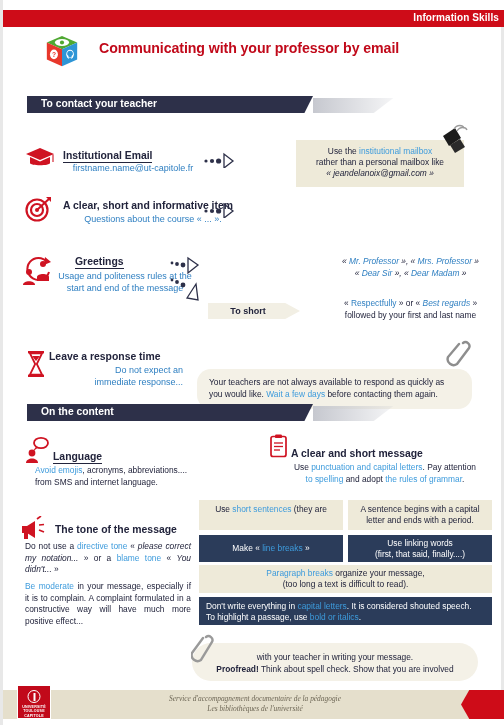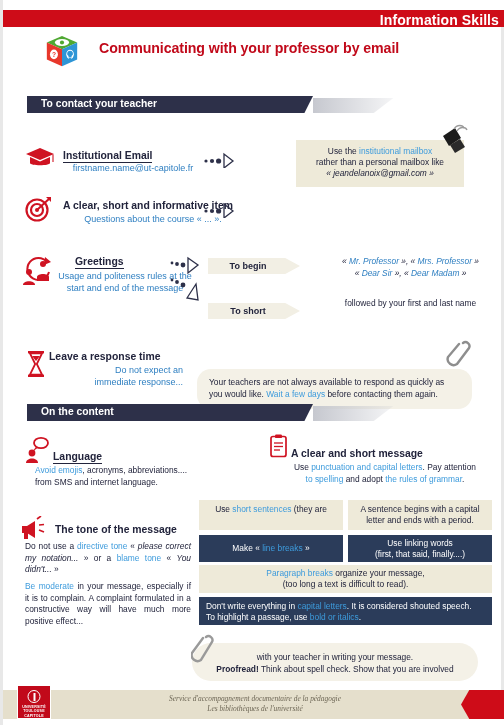--- a/index.html
+++ b/index.html
@@ -18,21 +18,21 @@
   }
   .top-strip { position:absolute; top:0; left:0; width:504px; height:10px; background:#ffffff; }
 
   
   .redbar {
     position: absolute; top: 10px; left: 0; width: 504px; height: 17px;
     background: #ce0c18;
   }
   .redbar-label {
     position: absolute; right: 8px; top: 2px;
-    color: #ffffff; font-size: 14px; font-weight: bold;
+    color: #ffffff; font-size: 10px; font-weight: bold;
     letter-spacing: .1px; white-space: nowrap;
   }
 
   
   .title-row { position: absolute; top: 30px; left: 0; width: 504px; height: 42px; }
   .cube { position: absolute; left: 40px; top: 4px; width: 38px; height: 36px; }
   .main-title {
     position: absolute; left: 96px; top: 10px;
     color: #c1091a; font-size: 14.2px; font-weight: bold;
     letter-spacing: -.1px; white-space: nowrap;
@@ -235,37 +235,37 @@
         <circle cx="8" cy="8" r="1.9" fill="#2d3049"></circle>
       <circle cx="14" cy="9" r="2.4" fill="#2d3049"></circle>
       <path d="M19 2 L19 17 L29 9 Z" fill="none" stroke="#2d3049" stroke-width="1.3"></path>
       <circle cx="3" cy="24" r="1.4" fill="#2d3049"></circle>
         <circle cx="8" cy="26" r="1.9" fill="#2d3049"></circle>
       <circle cx="14" cy="29" r="2.4" fill="#2d3049"></circle>
       <path d="M18 42 L27 28 L29 44 Z" fill="none" stroke="#2d3049" stroke-width="1.3"></path>
     </svg>
   </div>
 
-  <div class="tab" style="left:205px;top:258px;">
-    <span>To begin</span>
-  </div>
   <div class="tab" style="left:205px;top:303px;">
     <span>To short</span>
   </div>
 
   <div style="position:absolute;left:315px;top:256px;width:185px;text-align:center;font-size:8.4px;line-height:11.5px;">
     <div class="it">
       <span class="dark">« </span><span class="blue-t2">Mr. Professor</span><span class="dark"> », « </span><span class="blue-t2">Mrs. Professor</span><span class="dark"> »</span>
     </div>
     <div class="it">
       <span class="dark">« </span><span class="blue-t2">Dear Sir</span><span class="dark"> »,  « </span><span class="blue-t2">Dear Madam</span><span class="dark"> »</span>
     </div>
   </div>
 
   <div style="position:absolute;left:315px;top:298px;width:185px;text-align:center;font-size:8.4px;line-height:11.5px;">
+    <div>
+      <span class="dark">« </span><span class="blue-t2">Respectfully</span><span class="dark"> » or « </span><span class="blue-t2 it">Best regards</span><span class="dark"> »</span>
+    </div>
     <div class="dark">followed by your first and last name</div>
   </div>
 
   <div class="ico" style="left:22px;top:350px;">
     <svg width="22" height="28" viewBox="0 0 22 28">
       <rect x="3" y="1" width="16" height="2.4" fill="#cf1322"></rect>
       <rect x="3" y="24.6" width="16" height="2.4" fill="#cf1322"></rect>
       <path d="M5 3.4 L17 3.4 L11.8 14 L17 24.6 L5 24.6 L10.2 14 Z" fill="none" stroke="#cf1322" stroke-width="1.8"></path>
       <path d="M7 6 L15 6 L11 11 Z" fill="#cf1322"></path>
     </svg>

